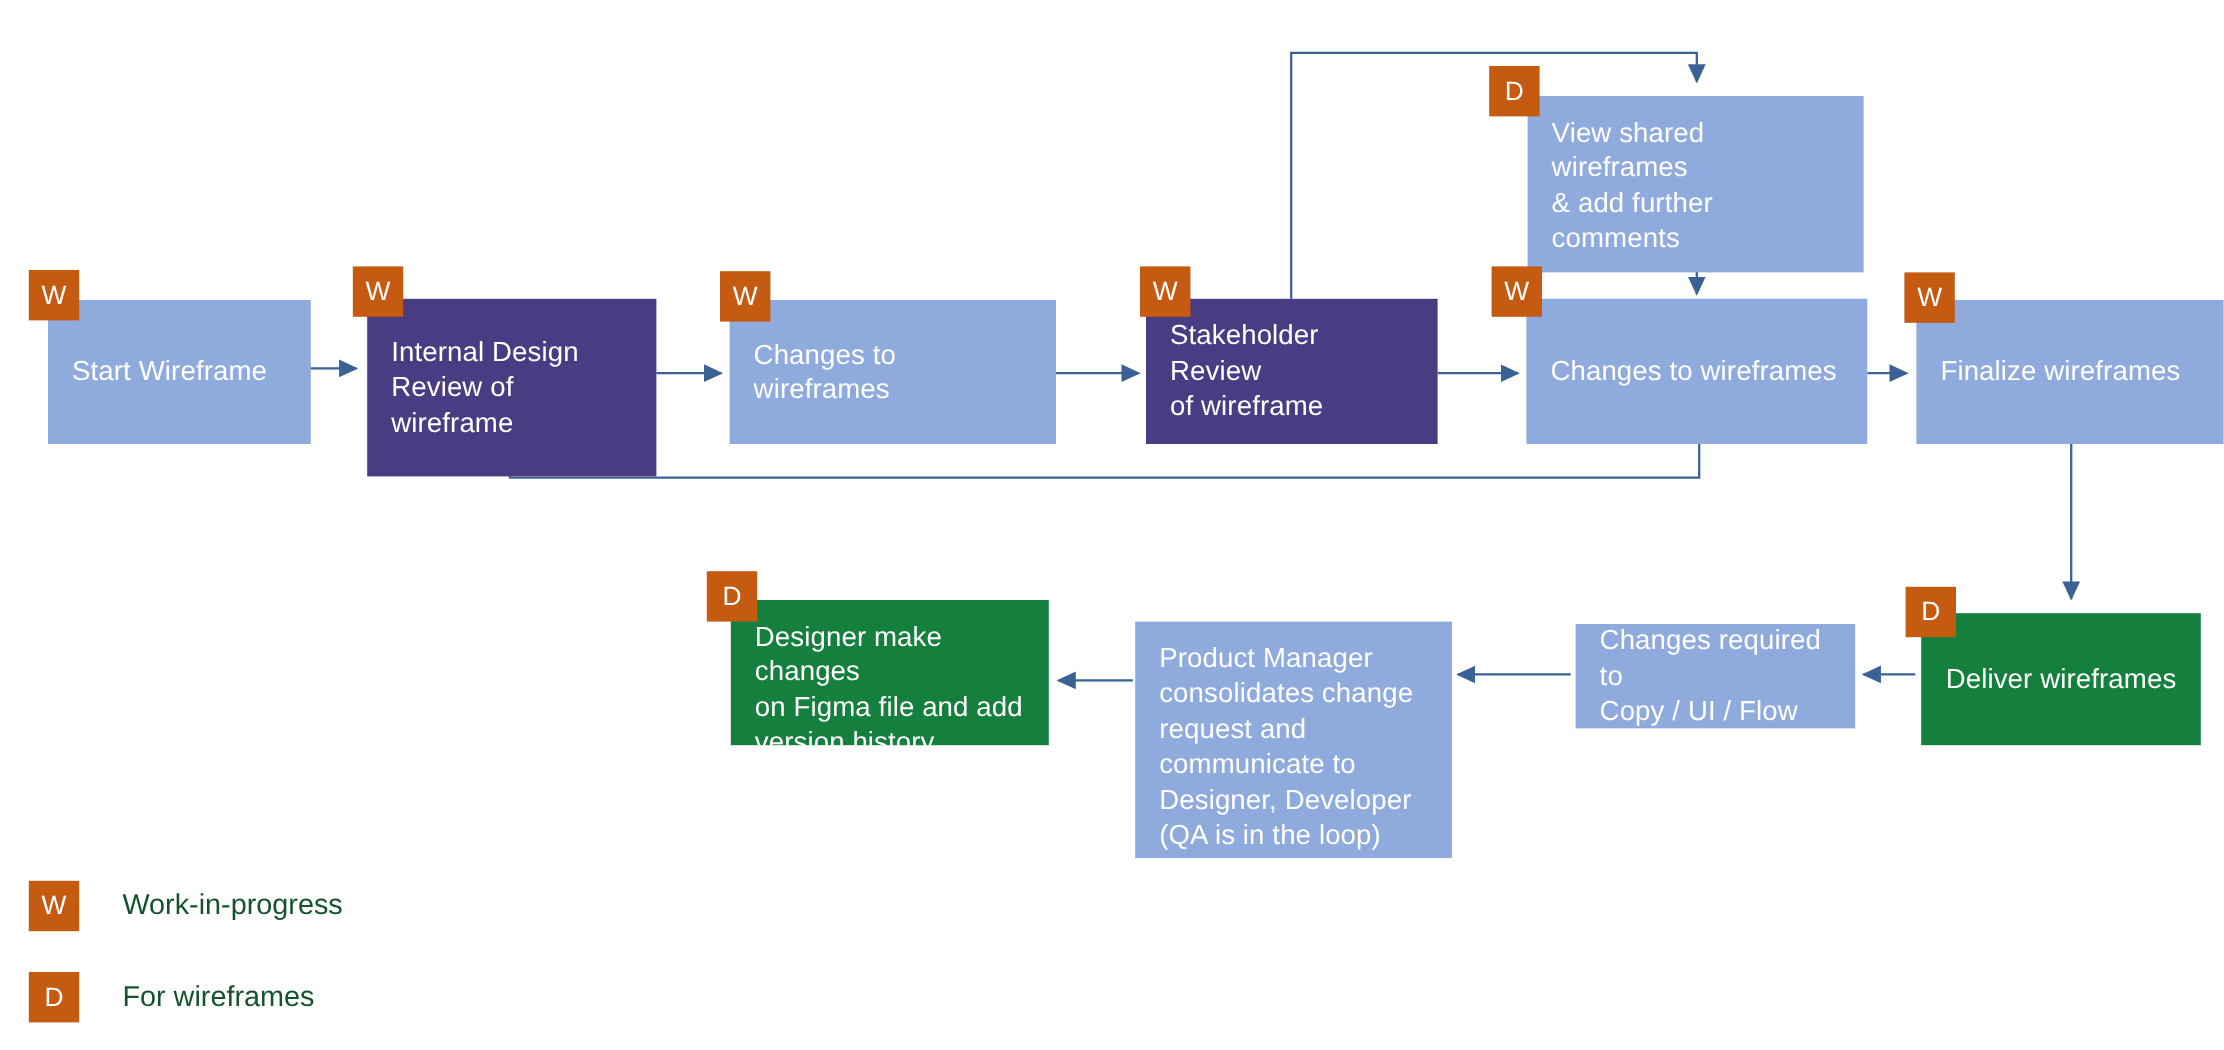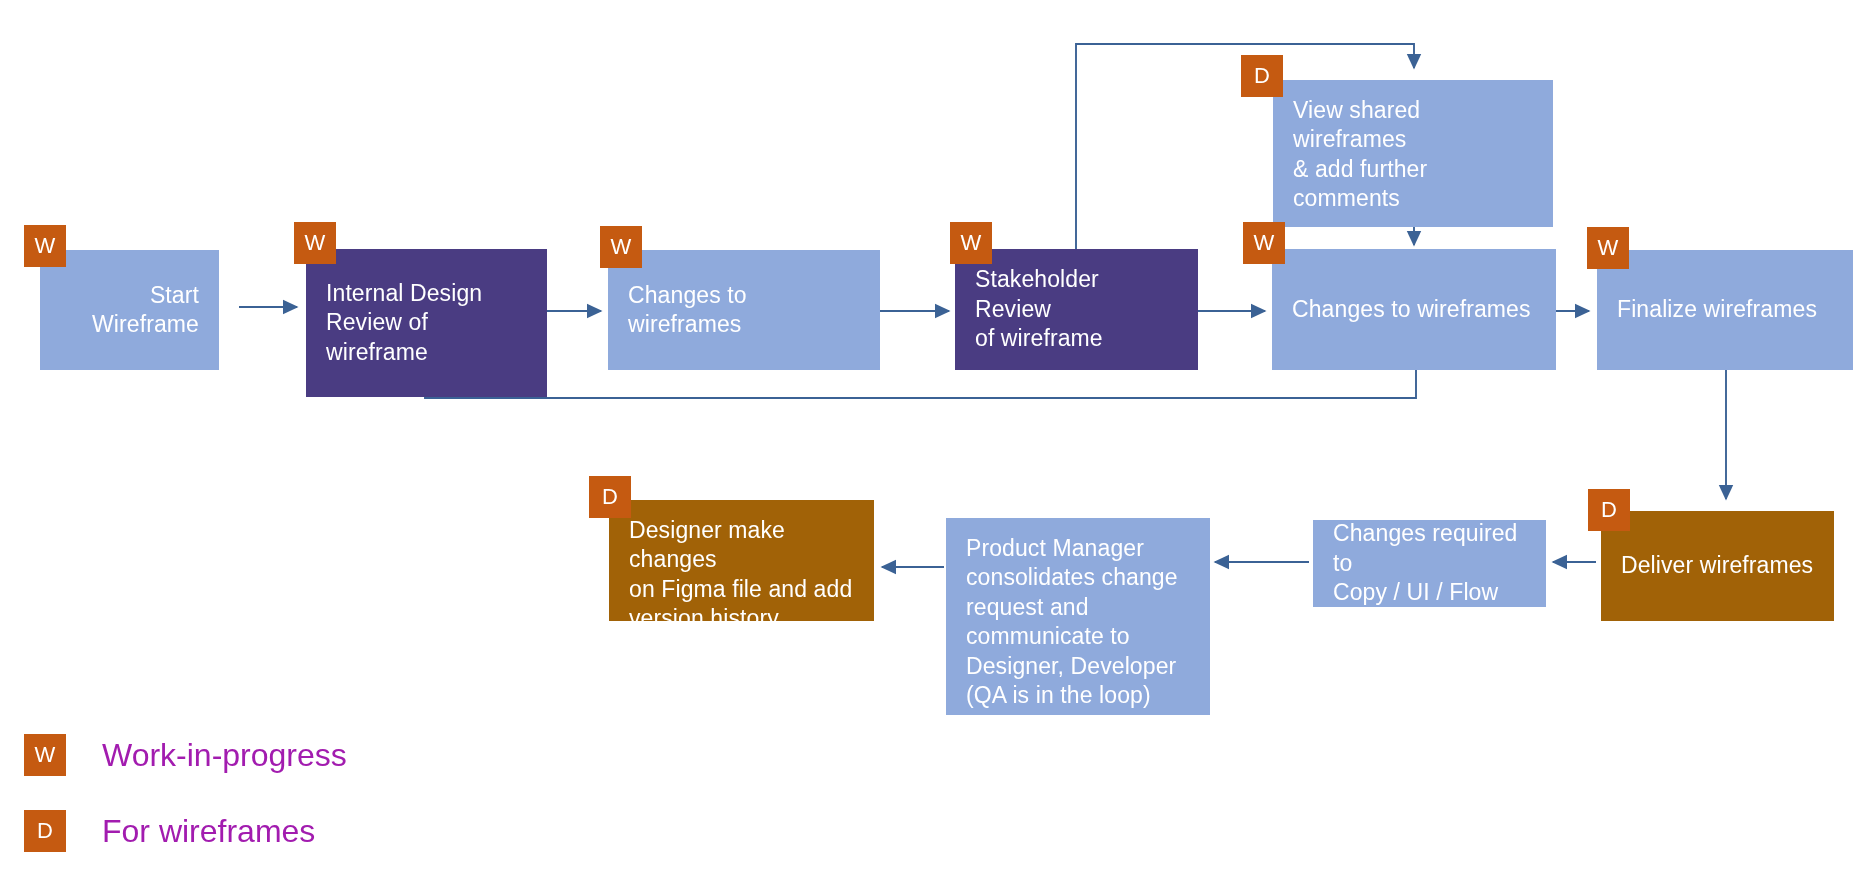--- a/index.html
+++ b/index.html
@@ -39,21 +39,21 @@
     padding: 0 20px;
     letter-spacing: 0.1px;
   }
   .node .node-label {
     display: block;
     width: 100%;
     white-space: pre-line;
   }
   .node.fill-light { background: #8faadc; }
   .node.fill-dark  { background: #4a3c82; }
-  .node.fill-black { background: #a16207; }
+  .node.fill-black { background: #15803d; }
   .node.align-top  { align-items: flex-start; padding-top: 16px; }
 
   .badge {
     position: absolute;
     width: 42px;
     height: 42px;
     background: #c55a11;
     color: #ffffff;
     font-size: 22px;
     display: flex;
@@ -74,22 +74,22 @@
     height: 42px;
     background: #c55a11;
     color: #ffffff;
     font-size: 22px;
     display: flex;
     align-items: center;
     justify-content: center;
     flex: 0 0 auto;
   }
   .legend-text {
-    color: #a21caf;
-    font-size: 32px;
+    color: #14532d;
+    font-size: 24px;
     white-space: nowrap;
   }
 </style>
 </head>
 <body>
 
 <div id="canvas">
 
   <svg id="edges" viewBox="0 0 1853 875" xmlns="http://www.w3.org/2000/svg">
     <defs>
@@ -119,21 +119,21 @@
 
       <line x1="1596" y1="562" x2="1553" y2="562" marker-end="url(#ah)"></line>
 
       <line x1="1309" y1="562" x2="1215" y2="562" marker-end="url(#ah)"></line>
 
       <line x1="944" y1="567" x2="882" y2="567" marker-end="url(#ah)"></line>
     </g>
   </svg>
 
   <div class="badge" style="left:24px; top:225px;">W</div>
-  <div class="node fill-light" style="left:40px; top:250px; width:179px; height:120px;text-align:right;">
+  <div class="node fill-light" style="left:40px; top:250px; width:219px; height:120px;">
     <span class="node-label">Start Wireframe</span>
   </div>
 
   <div class="badge" style="left:294px; top:222px;">W</div>
   <div class="node fill-dark" style="left:306px; top:249px; width:241px; height:148px;">
     <span class="node-label">Internal Design
 Review of wireframe</span>
   </div>
 
   <div class="badge" style="left:600px; top:226px;">W</div>
@@ -157,21 +157,21 @@
     <span class="node-label">Finalize wireframes</span>
   </div>
 
   <div class="badge" style="left:1241px; top:55px;">D</div>
   <div class="node fill-light align-top" style="left:1273px; top:80px; width:280px; height:147px;">
     <span class="node-label">View shared wireframes
 &amp; add further comments</span>
   </div>
 
   <div class="badge" style="left:1588px; top:489px;">D</div>
-  <div class="node fill-black" style="left:1601px; top:511px; width:233px; height:110px;">
+  <div class="node fill-black" style="left:1601px; top:511px; width:233px; height:110px;text-align:center;">
     <span class="node-label">Deliver wireframes</span>
   </div>
 
   <div class="node fill-light" style="left:1313px; top:520px; width:233px; height:87px;">
     <span class="node-label">Changes required to
 Copy / UI / Flow</span>
   </div>
 
   <div class="node fill-light align-top" style="left:946px; top:504px; width:264px; height:197px;margin-top:14px;">
     <span class="node-label">Product Manager

